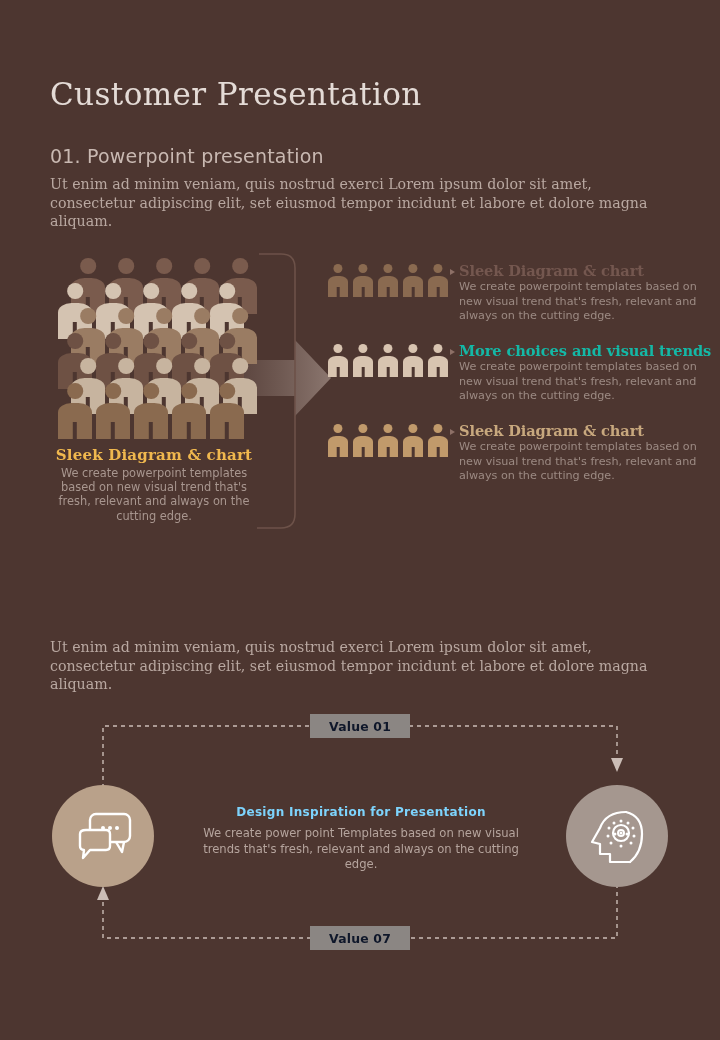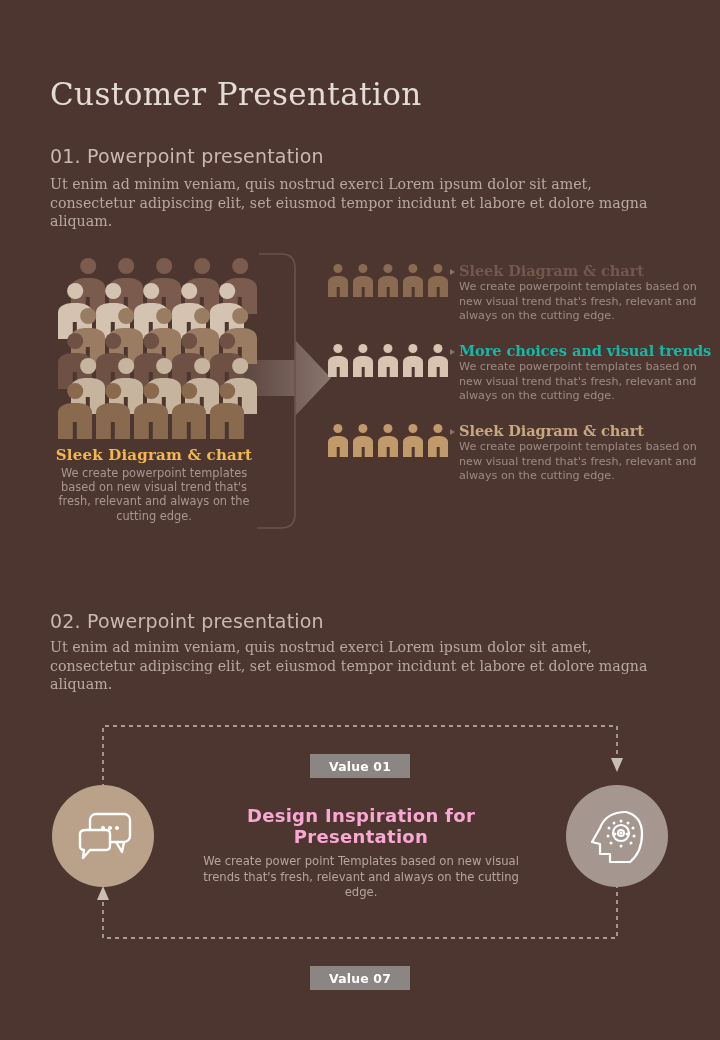--- a/index.html
+++ b/index.html
@@ -94,34 +94,34 @@
   .circle{
     position:absolute;border-radius:50%;
     display:flex;align-items:center;justify-content:center;
   }
   .circ-left{left:52px;top:85px;width:102px;height:102px;background:#b9a18a;}
   .circ-right{left:566px;top:85px;width:102px;height:102px;background:#a5978f;}
 
   .center-text{position:absolute;left:186px;top:105px;width:350px;text-align:center;}
   .center-text .ch{
     font-family:"DejaVu Sans", sans-serif;font-weight:bold;
-    font-size:18px;color:#f9a8d4;letter-spacing:.3px;
+    font-size:12px;color:#7dd3fc;letter-spacing:.3px;
   }
   .center-text .cp{
     margin-top:7px;
     font-family:"DejaVu Sans", sans-serif;
     font-size:11.6px;line-height:15.5px;color:#b5a49d;
   }
 
   .vbadge{
     position:absolute;width:100px;height:24px;
     background:#8b8683;
     display:flex;align-items:center;justify-content:center;
     font-family:"DejaVu Sans", sans-serif;font-weight:bold;
-    font-size:12.4px;color:#ffffff;letter-spacing:.2px;margin-top:40px;
+    font-size:12.4px;color:#0f172a;letter-spacing:.2px;
   }
   #badge1{left:310px;top:14px;}
   #badge2{left:310px;top:226px;}
 </style>
 </head>
 <body>
 
 <div class="slide">
 
   <div class="title">Customer Presentation</div>
@@ -411,21 +411,20 @@
           </div>
         </div>
         <div class="bullet"></div>
         <div class="txt">
           <div class="rh">Sleek Diagram &amp; chart</div>
           <div class="rp">We create powerpoint templates based on new visual trend that's fresh, relevant and always on the cutting edge.</div>
         </div>
       </div>
     </div>
 
-  <div class="sec-head" id="sec2head">02. Powerpoint presentation</div>
   <div class="sec-body" id="sec2body">Ut enim ad minim veniam, quis nostrud exerci  Lorem ipsum dolor sit amet, consectetur adipiscing elit, set eiusmod tempor incidunt et labore et dolore magna aliquam.</div>
 
   <div class="cycle">
 
     <svg width="720" height="260" style="position:absolute;left:0;top:0;">
 
       <path d="M103 136 L103 26 L617 26 L617 58" fill="none" stroke="#cbbdb6" stroke-width="1.4" stroke-dasharray="4 4"></path>
       <polygon points="611,58 623,58 617,72" fill="#cbbdb6"></polygon>
 
       <path d="M617 136 L617 238 L103 238 L103 200" fill="none" stroke="#cbbdb6" stroke-width="1.4" stroke-dasharray="4 4"></path>

